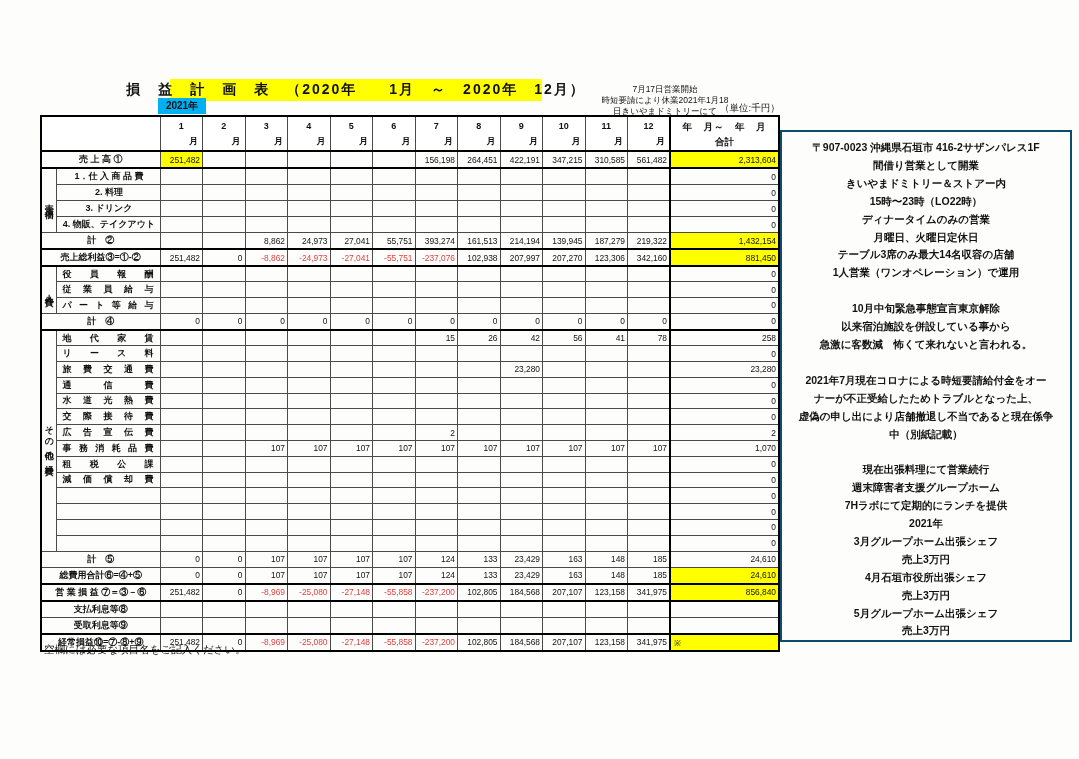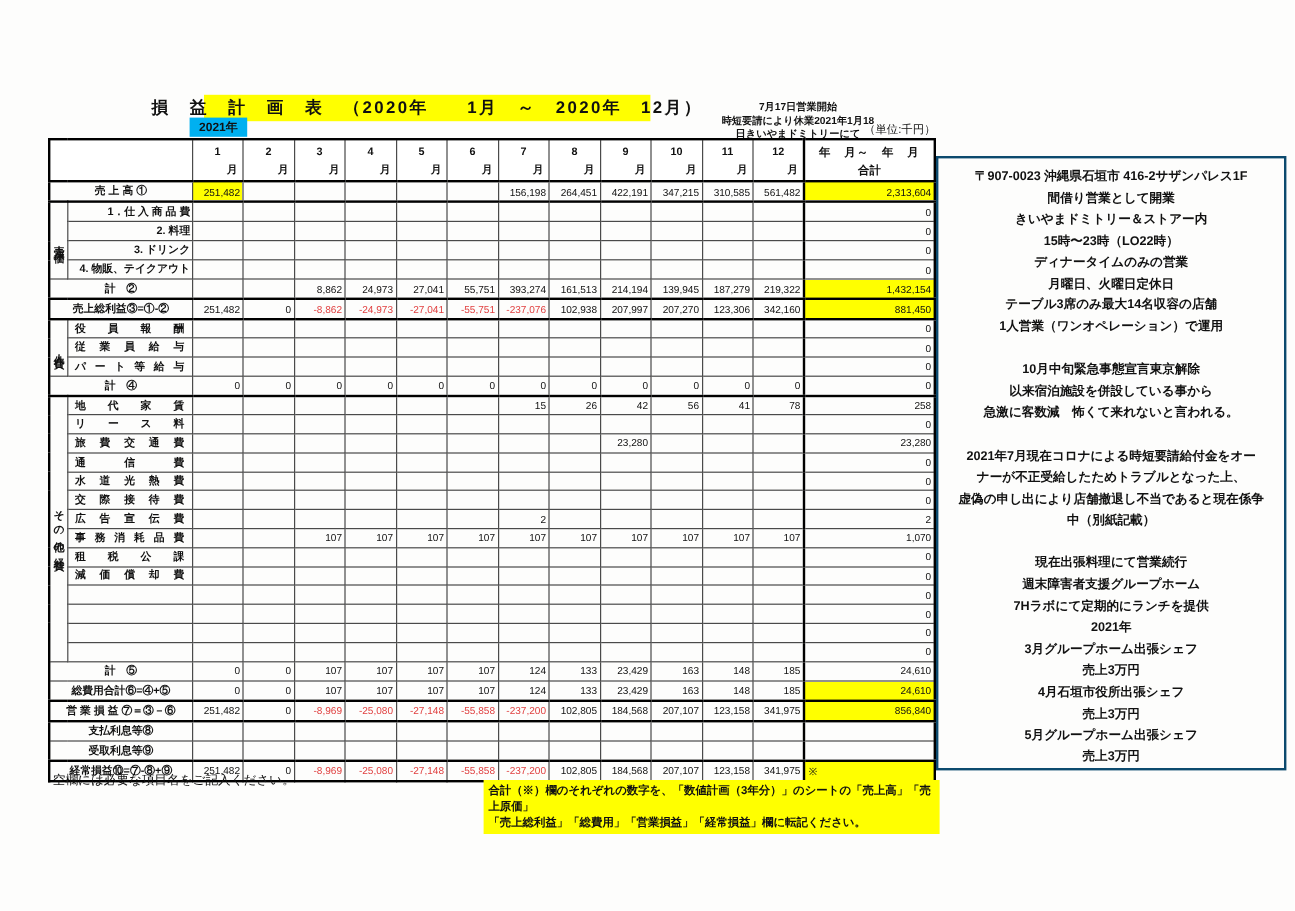--- a/index.html
+++ b/index.html
@@ -6,36 +6,36 @@
   .canvas{position:relative;width:1079px;height:759px;background:#fdfdfc;
           font-family:"Liberation Sans",sans-serif;overflow:hidden;color:#111;}
 
   .title{position:absolute;left:170px;top:79px;width:372px;height:22px;
          background:var(--hl);font-weight:bold;font-size:14px;letter-spacing:2px;
          display:flex;align-items:center;justify-content:center;white-space:nowrap;}
   .year-tag{position:absolute;left:158px;top:98px;width:48px;height:16px;
          background:var(--tag);font-weight:bold;font-size:10px;
          display:flex;align-items:center;justify-content:center;}
   .top-note{position:absolute;left:545px;top:84px;width:240px;text-align:center;
-         font-size:8.5px;font-weight:bold;line-height:11px;}
+         font-size:8.5px;font-weight:normal;line-height:11px;}
   .unit{position:absolute;left:720px;top:102px;font-size:9.5px;}
 
   table{position:absolute;left:40px;top:115px;width:738px;border-collapse:collapse;
         table-layout:fixed;border:2px solid #000;}
   td,th{border:1px solid #4a4a4a;overflow:hidden;}
   thead tr{height:33px;}
   thead th{border-bottom:2px solid #000;background:#fff;vertical-align:top;}
   tbody tr{height:15.8px;}
   .hnum{font-size:9px;font-weight:bold;text-align:center;margin-top:3px;}
   .hsuf{font-size:9px;font-weight:bold;text-align:right;padding-right:3px;margin-top:4px;}
   .htot1{font-size:9.5px;font-weight:bold;text-align:center;margin-top:3px;letter-spacing:1px;}
   .htot2{font-size:9.5px;font-weight:bold;text-align:center;margin-top:2px;}
   .lab{font-weight:bold;font-size:9px;white-space:nowrap;}
   .lab.c{text-align:center;}
-  .lab.l{text-align:right;padding-left:3px;}
+  .lab.l{text-align:center;padding-left:3px;}
   .lab.j{text-align:justify;text-align-last:justify;padding:0 6px;}
   .num{text-align:right;font-size:8.4px;padding:0 2px 0 0;white-space:nowrap;}
   .neg{color:var(--neg);}
   .hl{background:var(--hl);}
   .gcell{writing-mode:vertical-rl;text-orientation:upright;font-size:9px;font-weight:bold;
          text-align:center;letter-spacing:2px;padding:2px 0;}
   tr.tb td{border-bottom:2px solid #000;}
   .tcol{border-left:2px solid #000;margin-left:20px;}
   .tleft{text-align:left;padding-left:3px;}
 
@@ -659,17 +659,13 @@
       <div>7Hラボにて定期的にランチを提供</div>
       <div>2021年</div>
       <div>3月グループホーム出張シェフ</div>
       <div>売上3万円</div>
       <div>4月石垣市役所出張シェフ</div>
       <div>売上3万円</div>
       <div>5月グループホーム出張シェフ</div>
       <div>売上3万円</div>
     </div>
   <div class="bl-note">空欄には必要な項目名をご記入ください。</div>
-  <div class="by-note" id="by-note">
-      <div>合計（※）欄のそれぞれの数字を、「数値計画（3年分）」のシートの「売上高」「売上原価」</div>
-      <div>「売上総利益」「総費用」「営業損益」「経常損益」欄に転記ください。</div>
-    </div>
 </div>
 
 </body></html>

